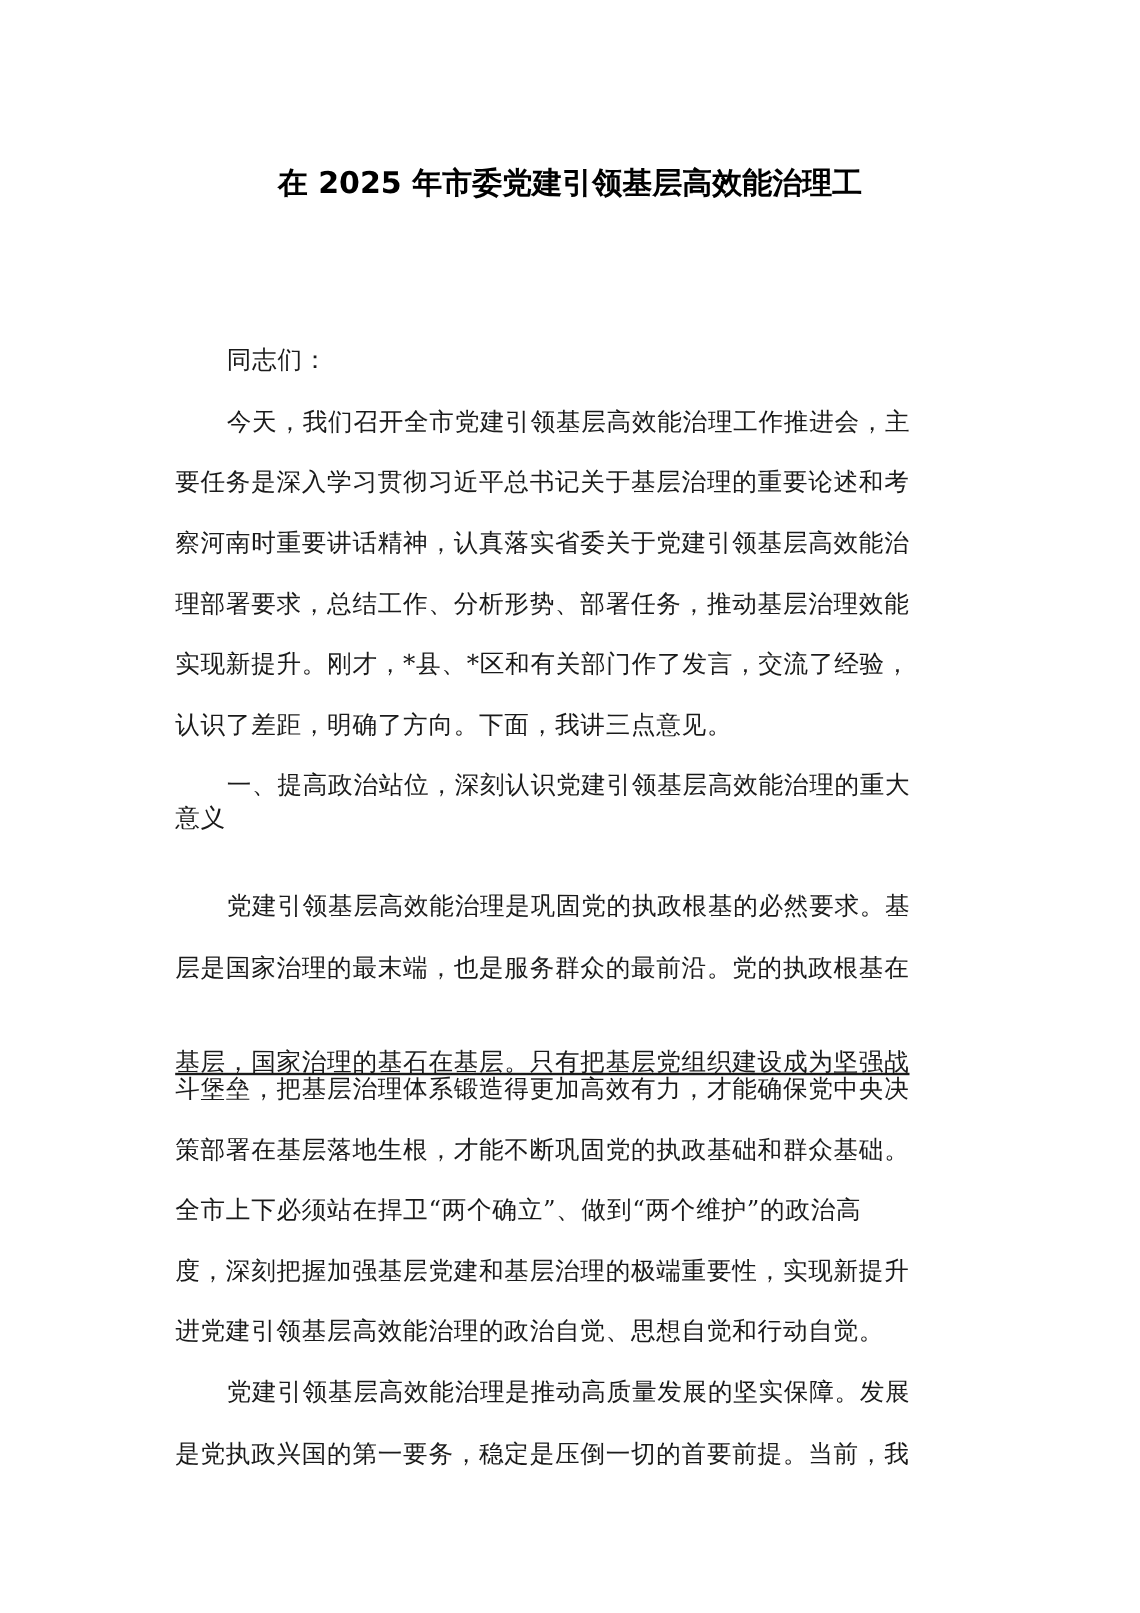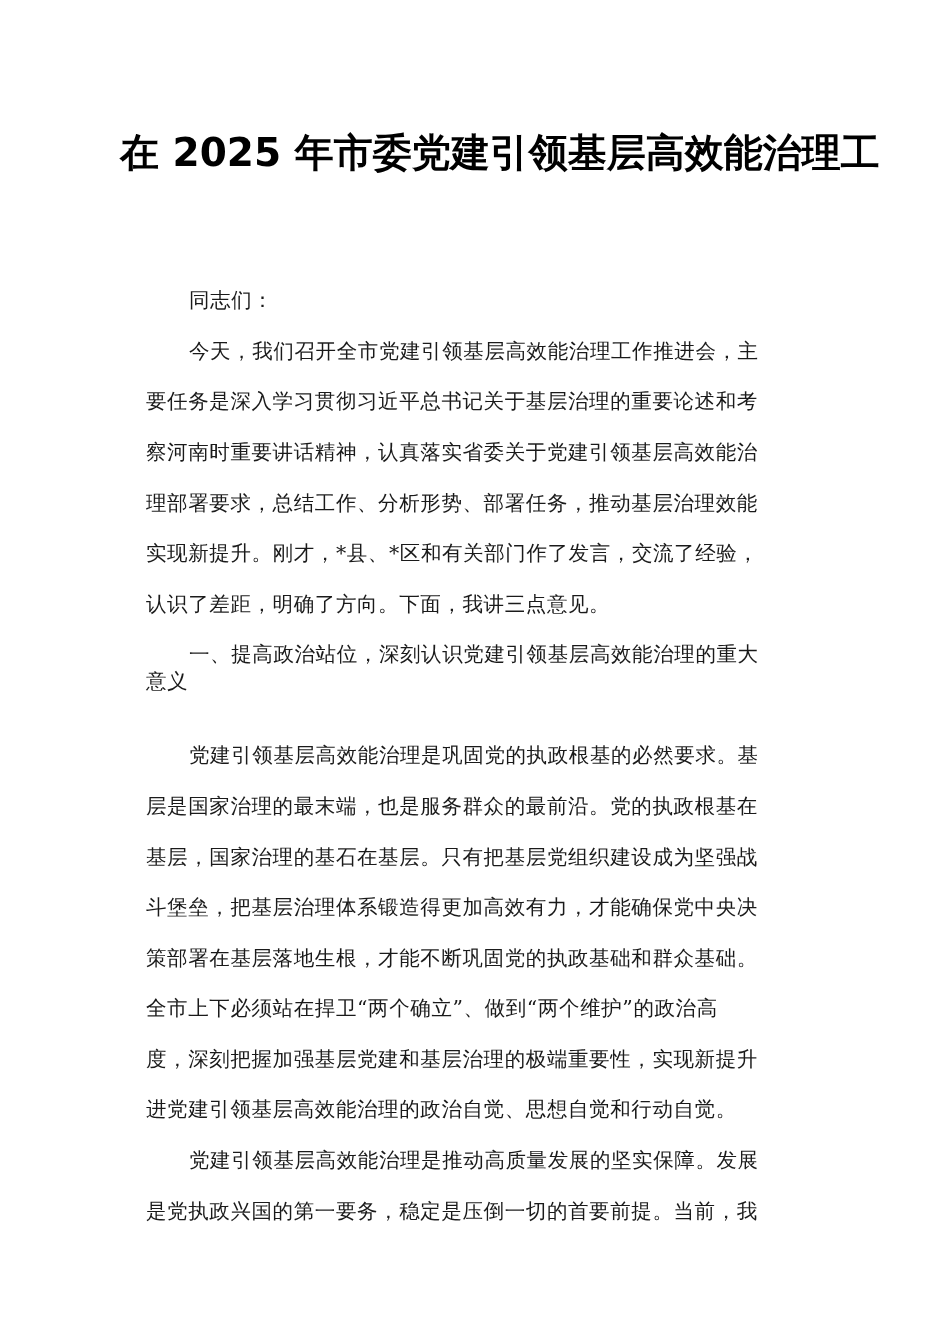--- a/index.html
+++ b/index.html
@@ -24,21 +24,21 @@
       background: #ffffff;
     }
     .title-block {
       position: absolute;
       left: 120px;
       top: 128px;
       width: 710px;
       text-align: center;
       font-family: "DejaVu Sans", "Liberation Sans", sans-serif;
       font-weight: bold;
-      font-size: 39px;
+      font-size: 25px;
       line-height: 50px;
       letter-spacing: 0px;
       color: #000000;
     }
     .title-line {
       display: block;
       white-space: nowrap;
     }
     .body-text {
       position: absolute;
@@ -76,21 +76,21 @@
     <div class="line" style="top:439px;">察河南时重要讲话精神，认真落实省委关于党建引领基层高效能治</div>
     <div class="line" style="top:490px;">理部署要求，总结工作、分析形势、部署任务，推动基层治理效能</div>
     <div class="line" style="top:540px;">实现新提升。刚才，*县、*区和有关部门作了发言，交流了经验，</div>
     <div class="line" style="top:591px;">认识了差距，明确了方向。下面，我讲三点意见。</div>
 
     <div class="line indent" style="top:641px;">一、提高政治站位，深刻认识党建引领基层高效能治理的重大</div>
     <div class="line" style="top:668px;">意义</div>
 
     <div class="line indent" style="top:742px;">党建引领基层高效能治理是巩固党的执政根基的必然要求。基</div>
     <div class="line" style="top:793px;">层是国家治理的最末端，也是服务群众的最前沿。党的执政根基在</div>
-    <div class="line" style="top:844px;">基层，国家治理的基石在基层。只有把基层党组织建设成为坚强战</div>
+    <div class="line" style="top:872px;text-decoration:underline;">基层，国家治理的基石在基层。只有把基层党组织建设成为坚强战</div>
     <div class="line" style="top:894px;">斗堡垒，把基层治理体系锻造得更加高效有力，才能确保党中央决</div>
     <div class="line" style="top:945px;">策部署在基层落地生根，才能不断巩固党的执政基础和群众基础。</div>
     <div class="line" style="top:995px;">全市上下必须站在捍卫“两个确立”、做到“两个维护”的政治高</div>
     <div class="line" style="top:1046px;">度，深刻把握加强基层党建和基层治理的极端重要性，实现新提升</div>
     <div class="line" style="top:1096px;">进党建引领基层高效能治理的政治自觉、思想自觉和行动自觉。</div>
 
     <div class="line indent" style="top:1147px;">党建引领基层高效能治理是推动高质量发展的坚实保障。发展</div>
     <div class="line" style="top:1198px;">是党执政兴国的第一要务，稳定是压倒一切的首要前提。当前，我</div>
   </div>
 

